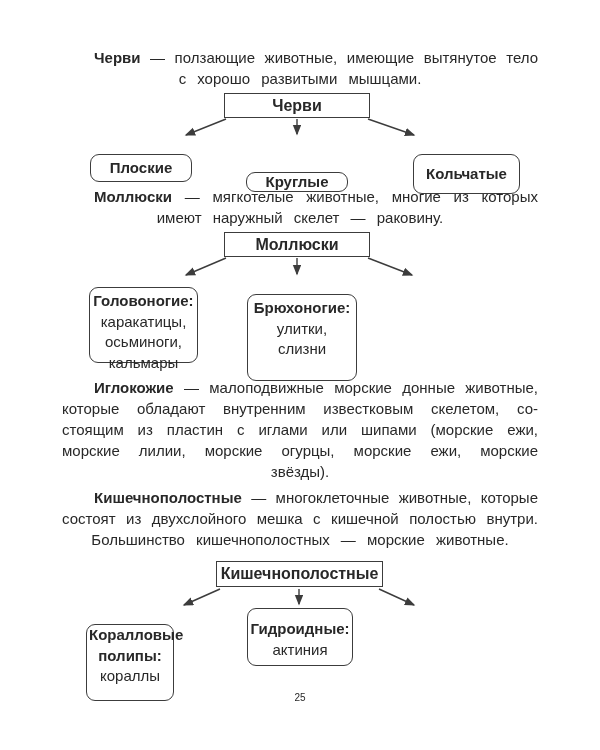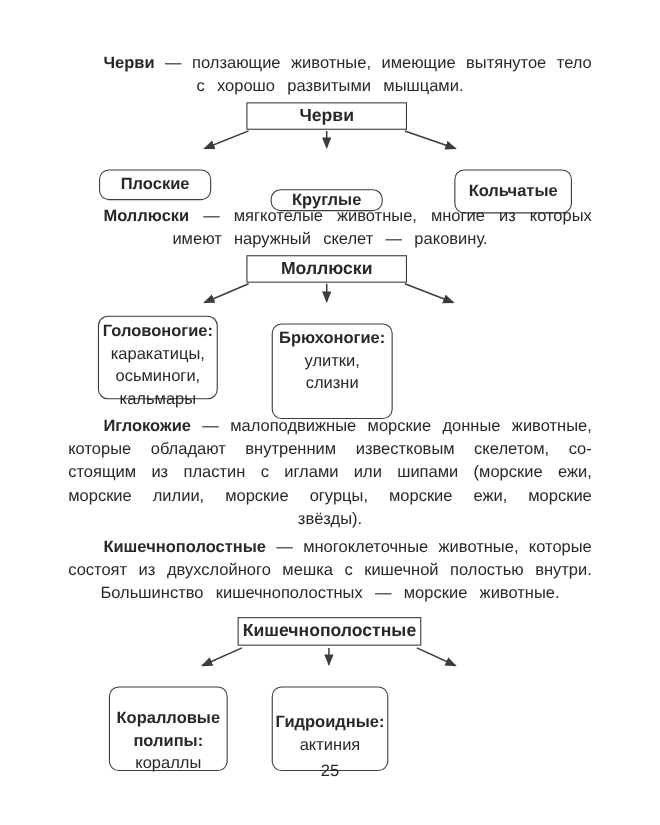--- a/index.html
+++ b/index.html
@@ -34,21 +34,21 @@
   }
   .leaf {
     position:absolute; box-sizing:border-box;
     border:1.5px solid var(--line); border-radius:9px; background:#fff;
     text-align:center; font-size:15px; line-height:20.5px; padding:3px 2px 0 2px;margin-top:16px;
   }
   .leaf.single { display:flex; align-items:center; justify-content:center; font-weight:bold; padding:0; }
   .leaf .t { font-weight:bold; }
   .leaf .i { }
 
-  .page-number { position:absolute; left:0; top:692px; width:600px; text-align:center; font-size:15px; }
+  .page-number { position:absolute; left:0; top:692px; width:600px; text-align:center; font-size:10px; }
 </style>
 </head>
 <body>
 
 <div class="page">
 
   <div class="para" style="top:47px">
     <div class="pl jline first"><span class="term">Черви</span> <span>— ползающие животные, имеющие вытянутое тело</span></div>
     <div class="pl lline">с хорошо развитыми мышцами.</div>
   </div>
@@ -119,25 +119,25 @@
       <defs>
         <marker id="ah3" markerWidth="9" markerHeight="8" refX="6.5" refY="3" orient="auto">
           <path d="M0,0 L7.5,3 L0,6 Z"></path>
         </marker>
       </defs>
       <line x1="220" y1="28" x2="184" y2="44" marker-end="url(#ah3)"></line>
       <line x1="299" y1="28" x2="299" y2="43" marker-end="url(#ah3)"></line>
       <line x1="379" y1="28" x2="414" y2="44" marker-end="url(#ah3)"></line>
     </svg>
     <div class="root-box" style="left:216px;top:0px;width:167px;height:26px">Кишечнополостные</div>
-    <div class="leaf" style="left:99px;top:47px;width:108px;height:77px;padding-top:18px">
+    <div class="leaf" style="left:86px;top:47px;width:88px;height:77px;padding-top:0">
       <div class="t">Коралловые полипы:</div>
       <div class="i">кораллы</div>
     </div>
-    <div class="leaf" style="left:247px;top:47px;width:106px;height:77px;padding-top:22px">
+    <div class="leaf" style="left:247px;top:31px;width:106px;height:58px;padding-top:10px">
       <div class="t">Гидроидные:</div>
       <div class="i">актиния</div>
     </div>
   </div>
 
   <div class="page-number">25</div>
 
 </div>
 
 </body></html>

